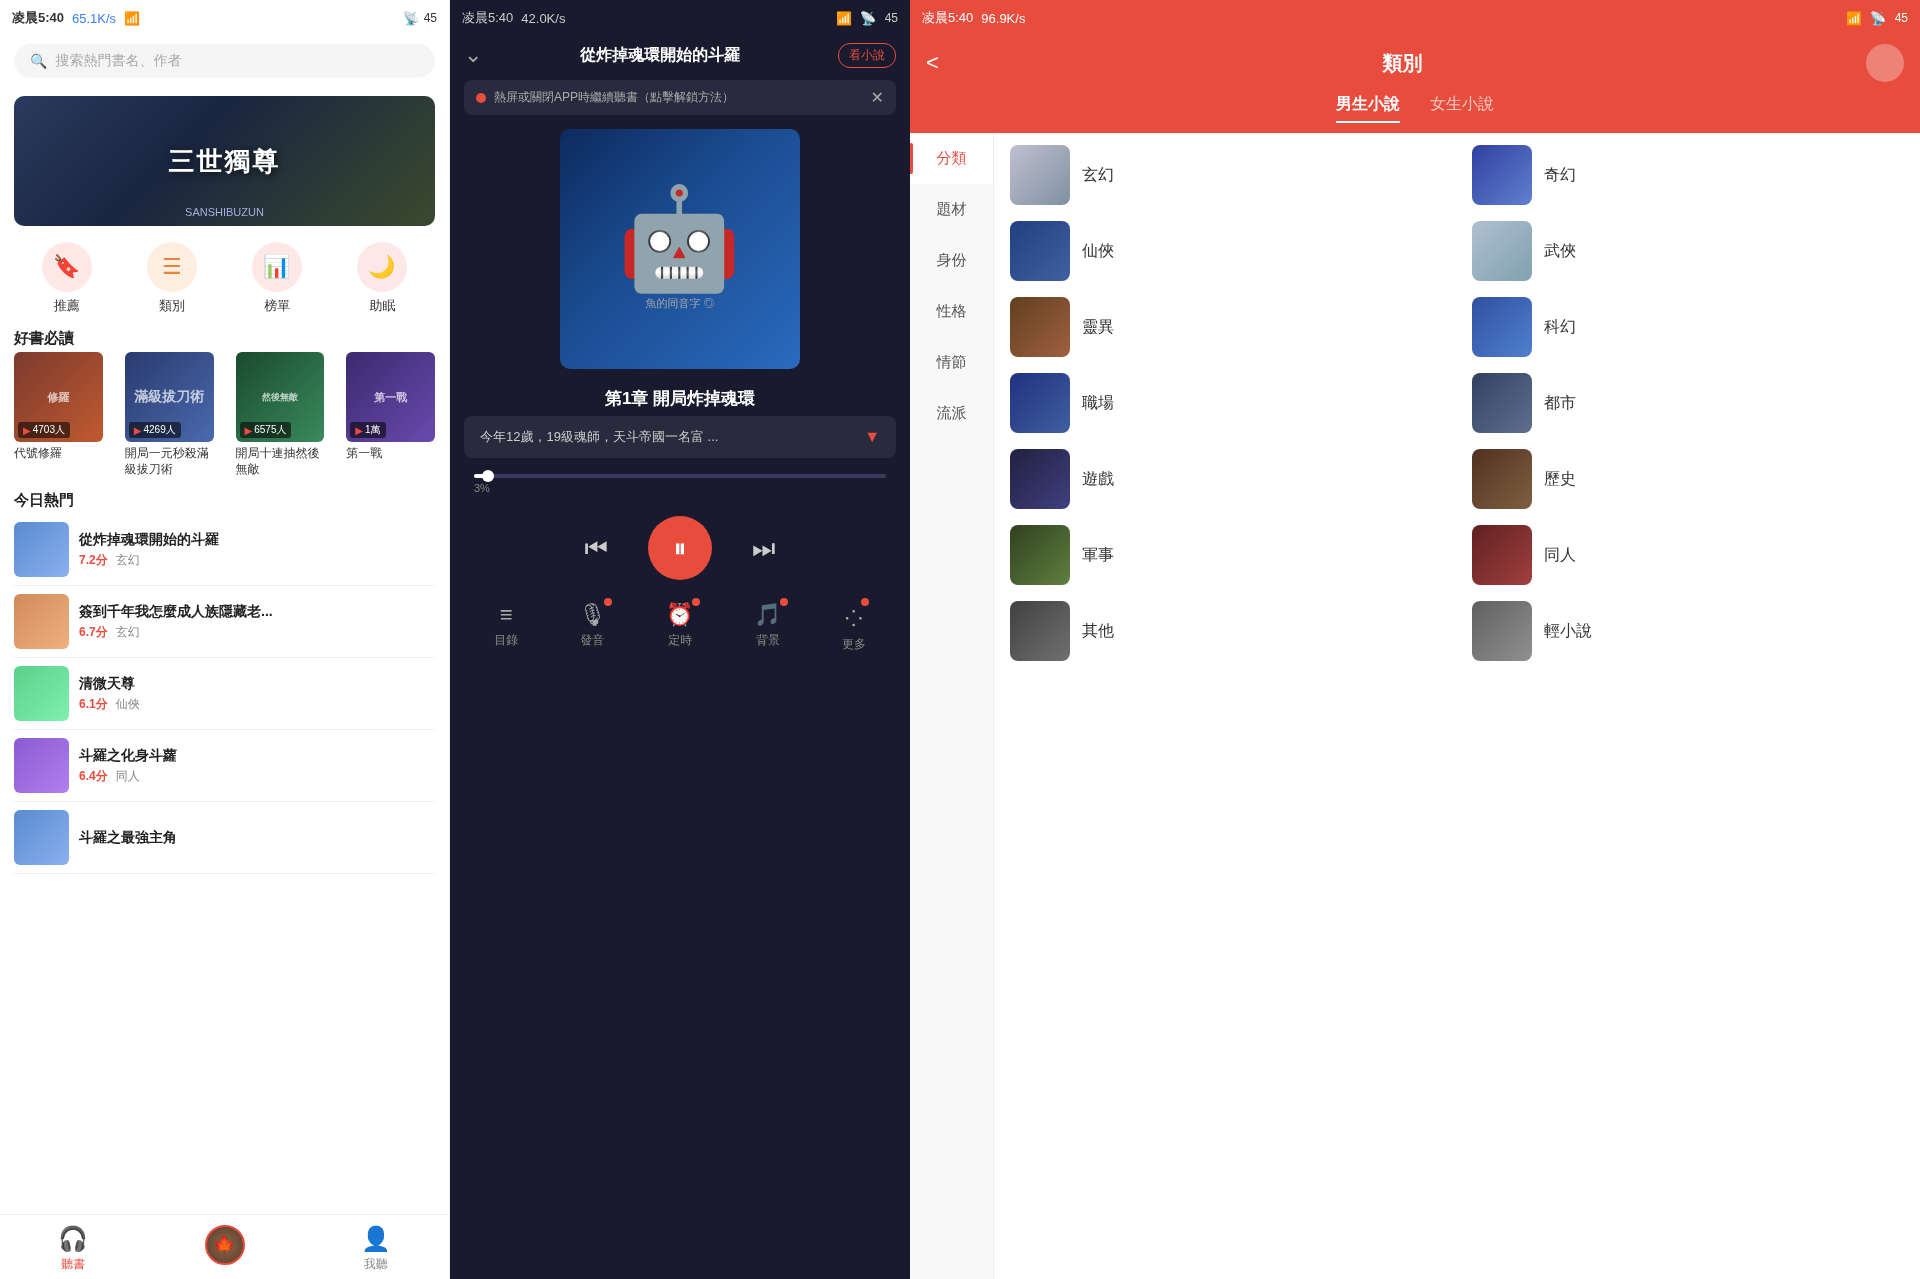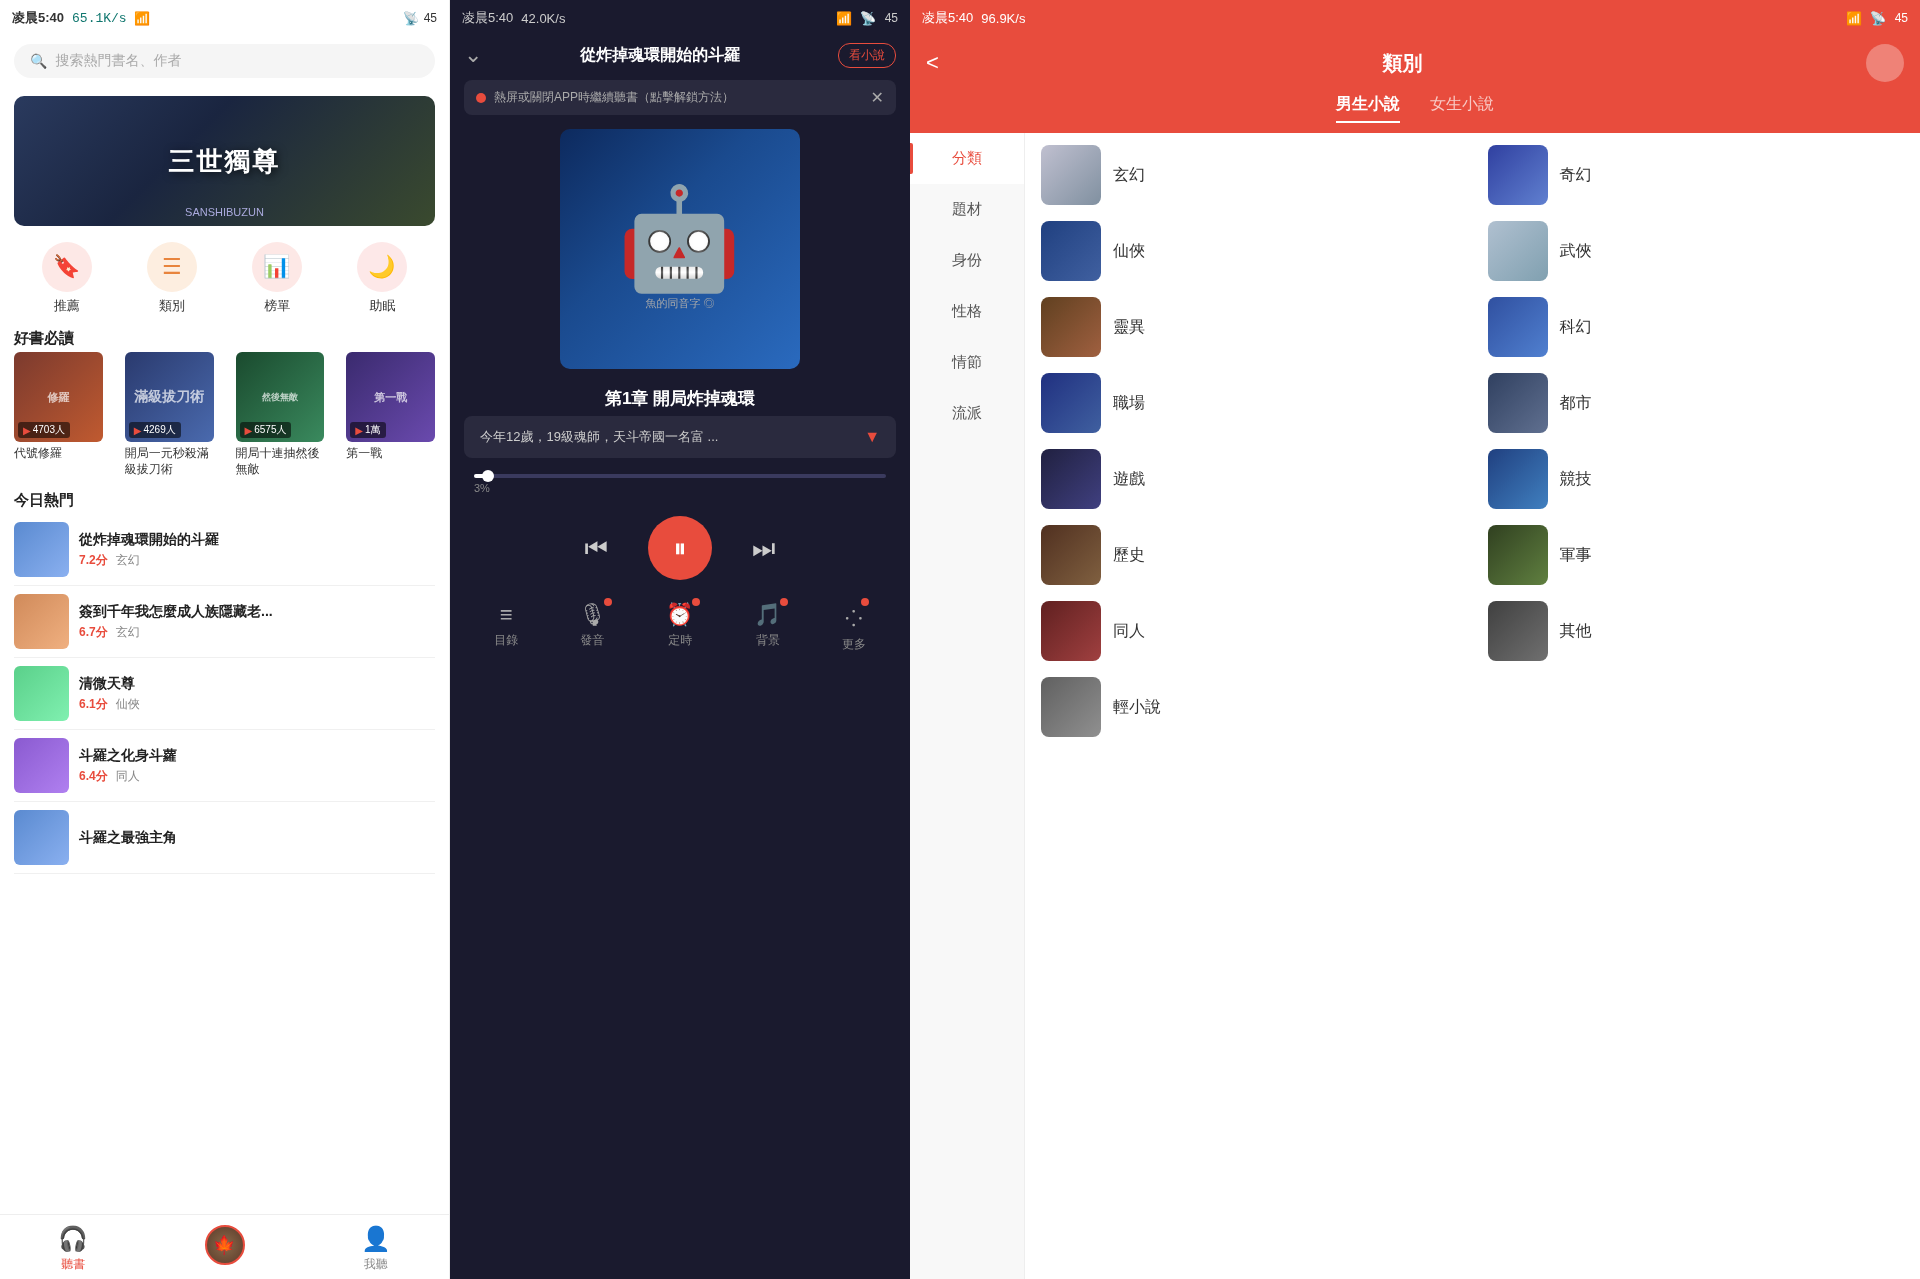--- a/index.html
+++ b/index.html
@@ -27,21 +27,21 @@
       height: 36px;
       background: #fff;
       display: flex;
       align-items: center;
       padding: 0 12px;
       font-size: 13px;
       color: #333;
       gap: 8px;
     }
     .status-bar .time { font-weight: 600; }
-    .status-bar .speed { color: #0f766e; font-family: Liberation Mono, monospace; }
+    .status-bar .speed { color: #3b82f6; }
     .status-icons { margin-left: auto; display: flex; gap: 4px; align-items: center; }
     .search-bar {
       margin: 8px 14px;
       background: #f5f5f5;
       border-radius: 20px;
       padding: 8px 16px;
       display: flex;
       align-items: center;
       gap: 8px;
       color: #aaa;
@@ -444,21 +444,21 @@
       color: #fff;
       font-weight: 700;
       border-bottom: 2.5px solid #fff;
     }
     .p3-content {
       display: flex;
       flex: 1;
       overflow: hidden;
     }
     .p3-sidebar {
-      width: 115px;
+      width: 84px;
       background: #f8f8f8;
       border-right: 1px solid #eee;
       display: flex;
       flex-direction: column;
     }
     .p3-sidebar-item {
       padding: 16px 0;
       text-align: center;
       font-size: 15px;
       color: #555;
@@ -824,24 +824,20 @@
       </div>
       <div class="genre-item">
         <div class="genre-thumb gt-dushi"></div>
         <span class="genre-name">都市</span>
       </div>
       <div class="genre-item">
         <div class="genre-thumb gt-youxi"></div>
         <span class="genre-name">遊戲</span>
       </div>
       <div class="genre-item">
-        <div class="genre-thumb gt-jingji"></div>
-        <span class="genre-name">競技</span>
-      </div>
-      <div class="genre-item">
         <div class="genre-thumb gt-lishi"></div>
         <span class="genre-name">歷史</span>
       </div>
       <div class="genre-item">
         <div class="genre-thumb gt-junshi"></div>
         <span class="genre-name">軍事</span>
       </div>
       <div class="genre-item">
         <div class="genre-thumb gt-tongren"></div>
         <span class="genre-name">同人</span>

